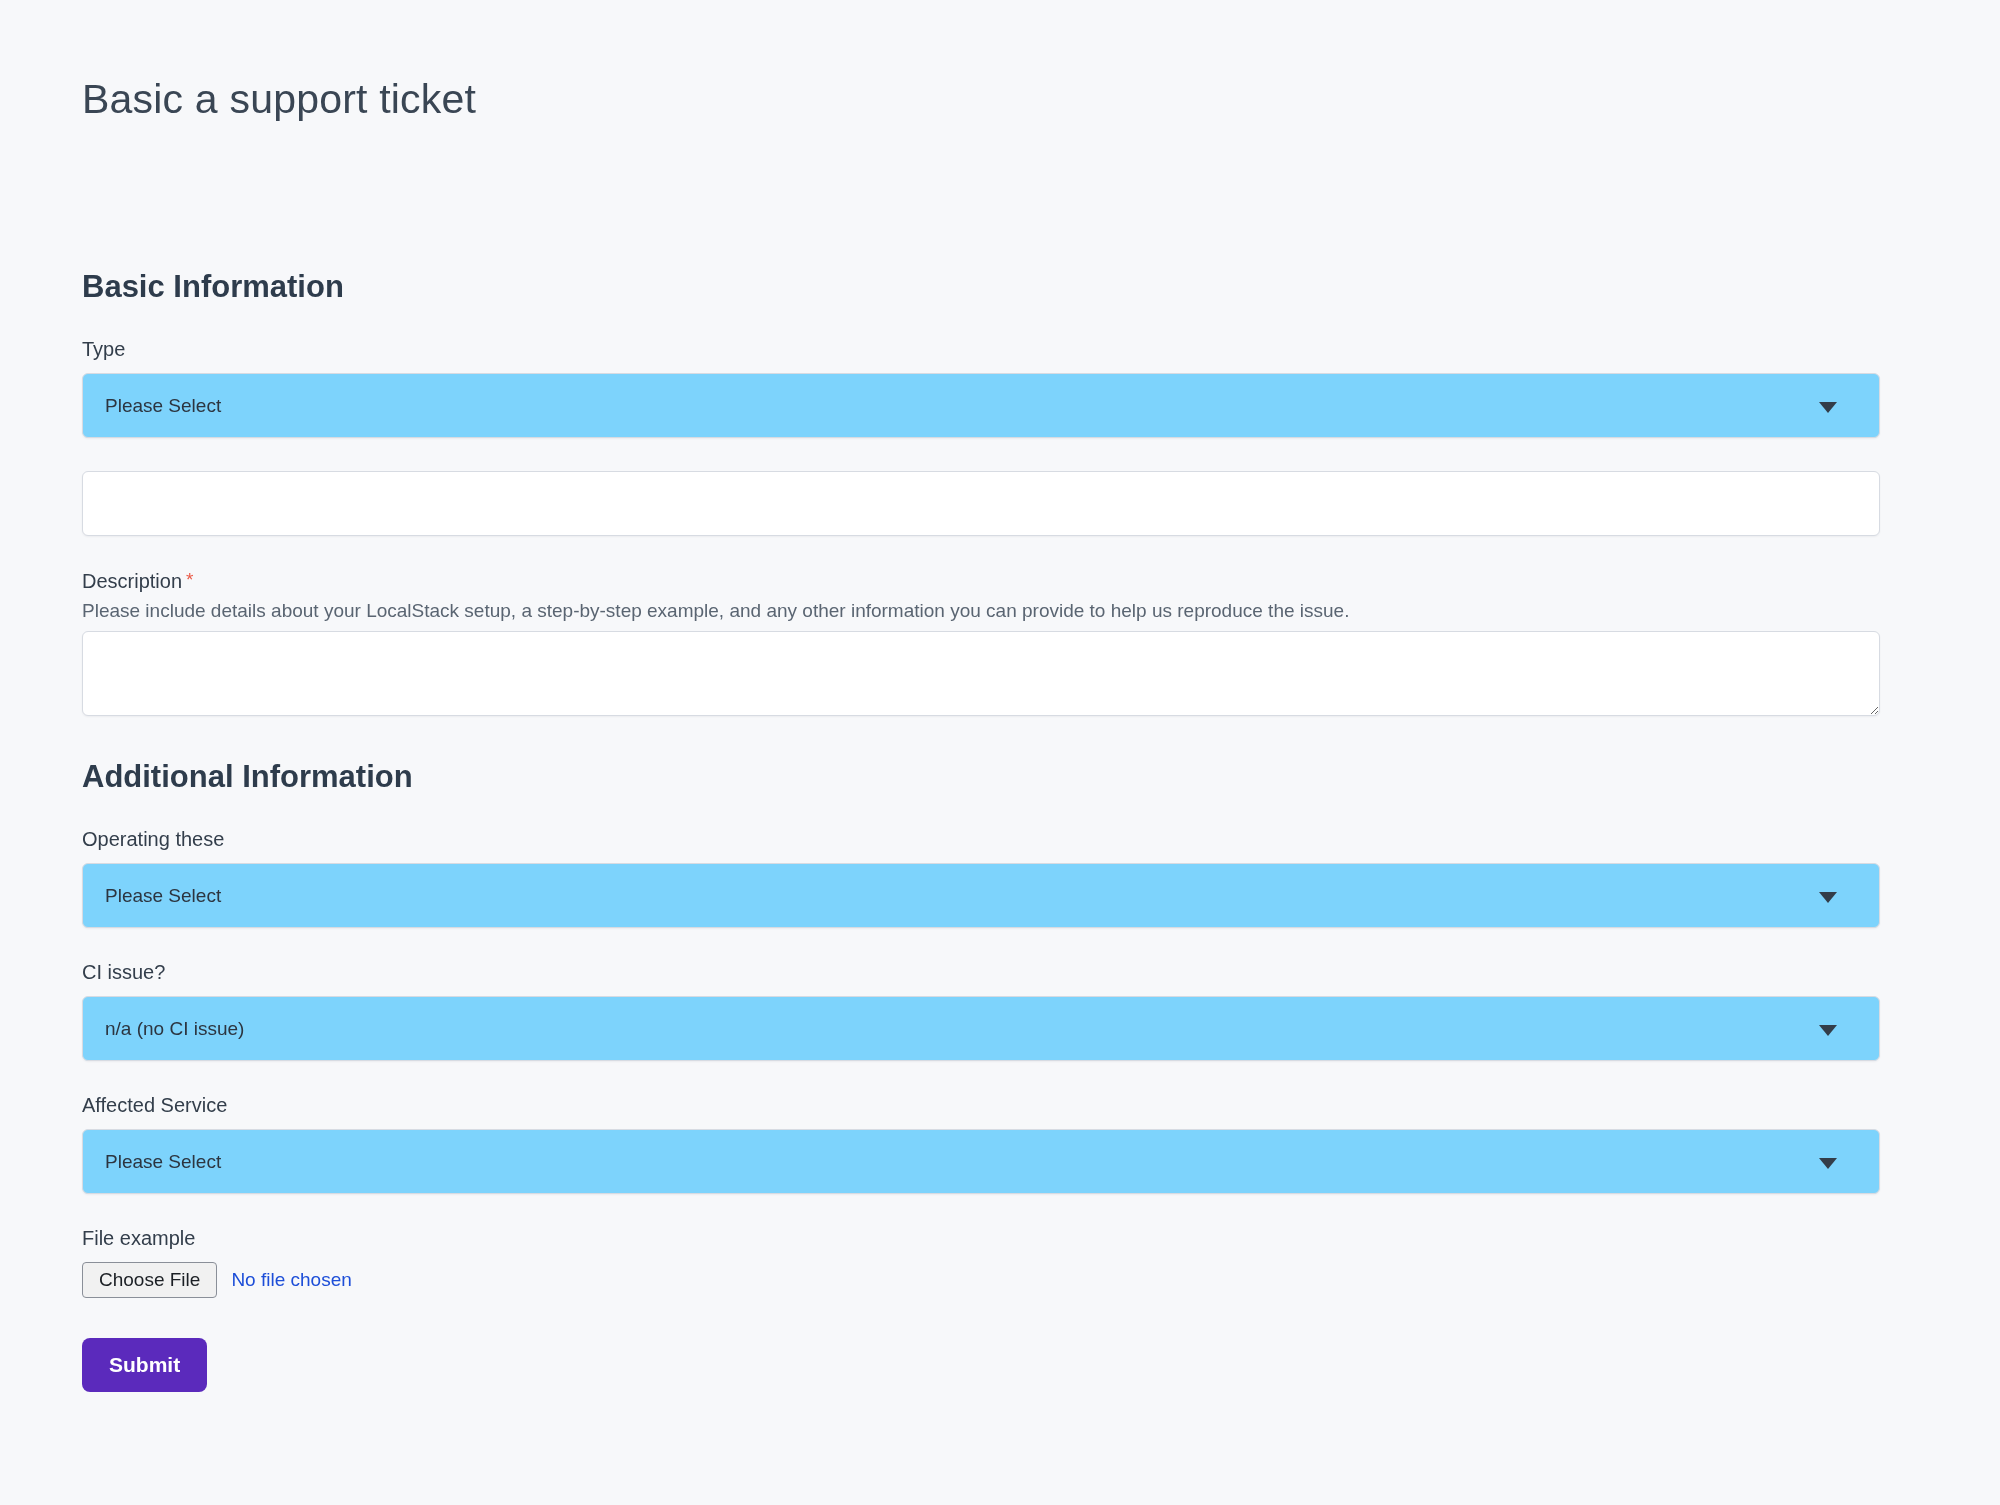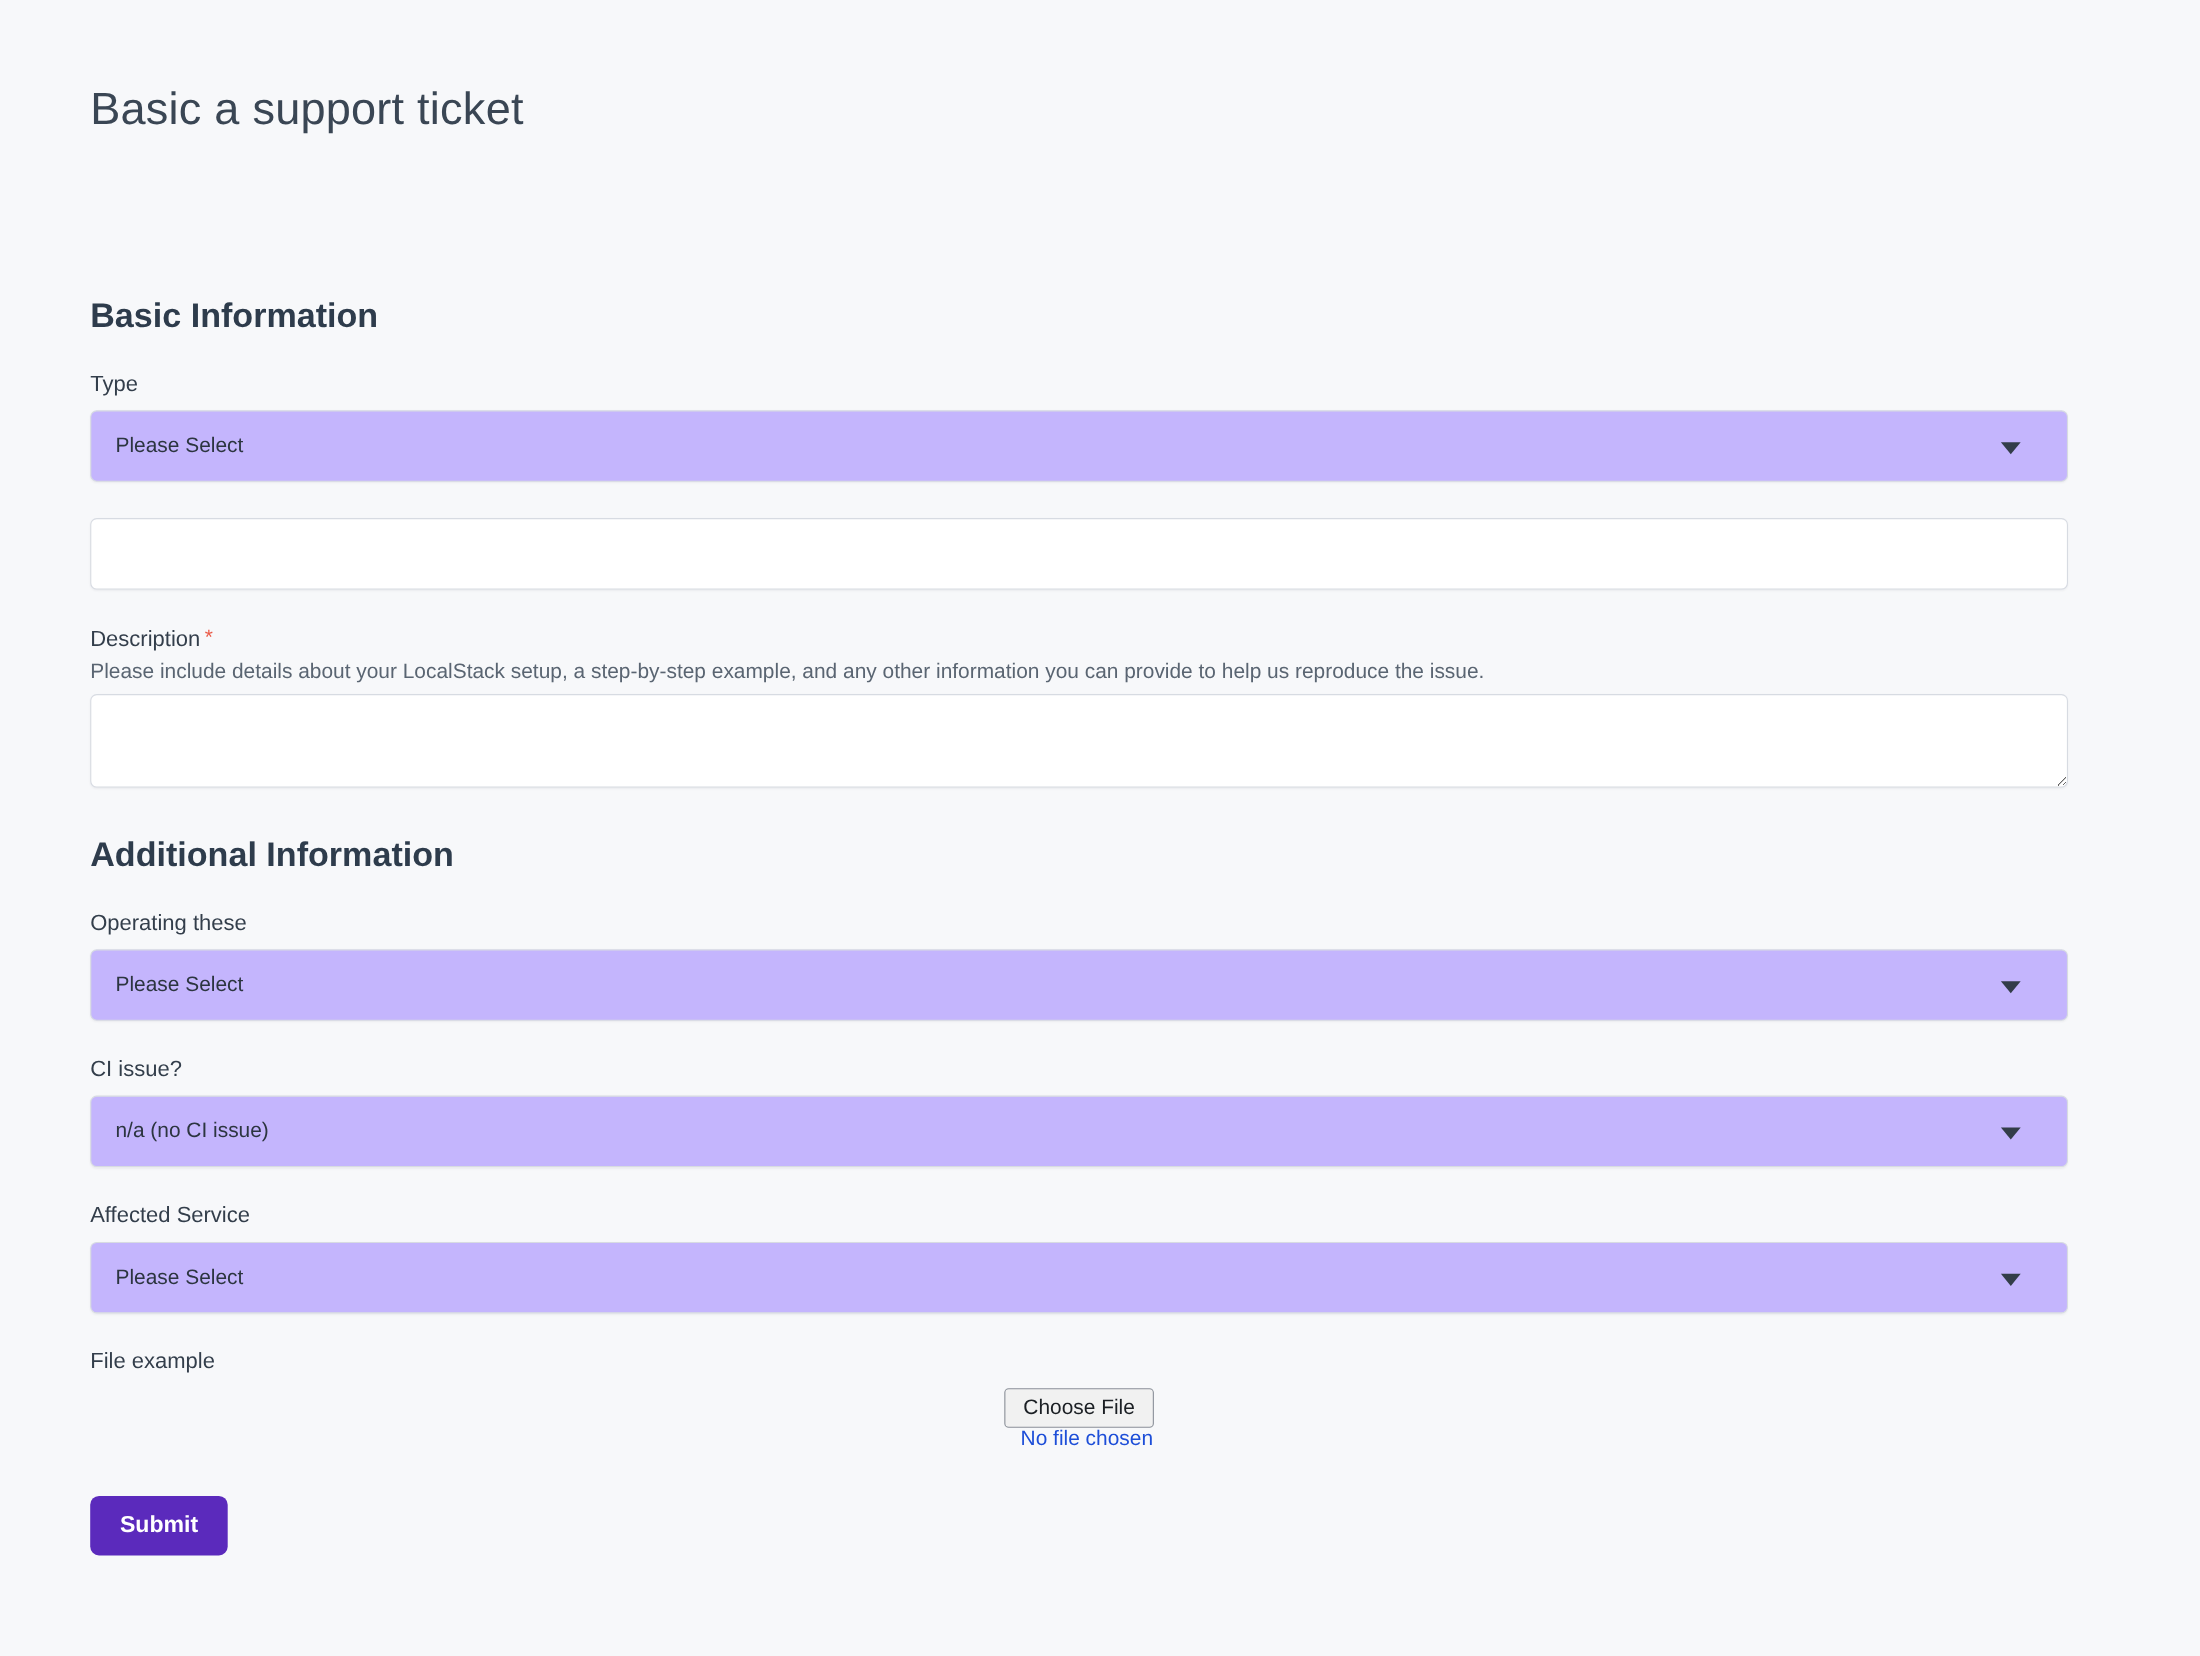--- a/index.html
+++ b/index.html
@@ -38,21 +38,21 @@
   .required-mark {
     color: #ea5a47;
     font-size: 19px;
     margin-left: 4px;
     vertical-align: 2px;
   }
   .select-box {
     position: relative;
     height: 65px;
     width: 100%;
-    background: #c4b5fd;
+    background: #7dd3fc;
     border: 1px solid #d7dbe2;
     border-radius: 6px;
     box-shadow: 0 1px 2px rgba(16,24,40,0.05);
     display: flex;
     align-items: center;
     padding: 0 36px 0 22px;
     font-size: 19px;
     color: #2c3540;
     cursor: pointer;
   }
@@ -99,21 +99,20 @@
     font-size: 19px;
     color: #2c3540;
     font-family: "Liberation Sans", sans-serif;
     outline: none;
     resize: both;
   }
   .file-row {
     display: flex;
     align-items: center;
     margin-top: 3px;
-    flex-direction: column;
   }
   .file-button {
     display: inline-block;
     background: #f1f1f1;
     border: 1px solid #8a8f98;
     border-radius: 4px;
     padding: 6px 16px;
     font-size: 19px;
     color: #1b1f24;
     cursor: pointer;

